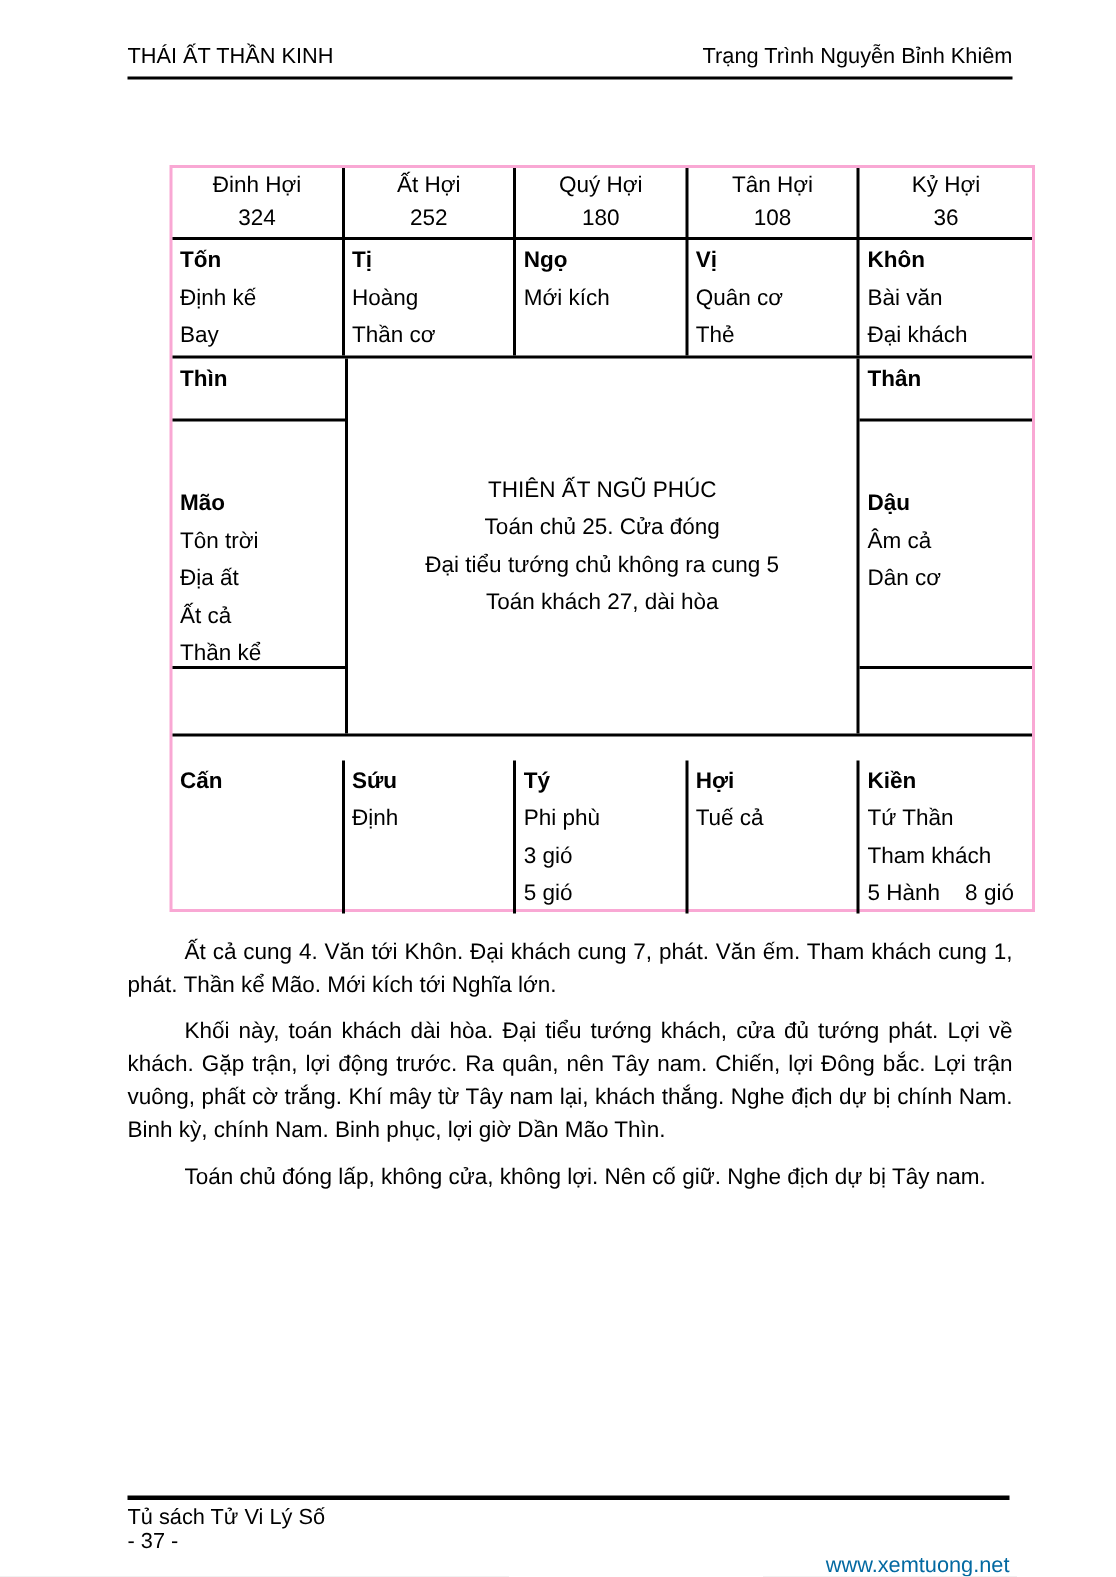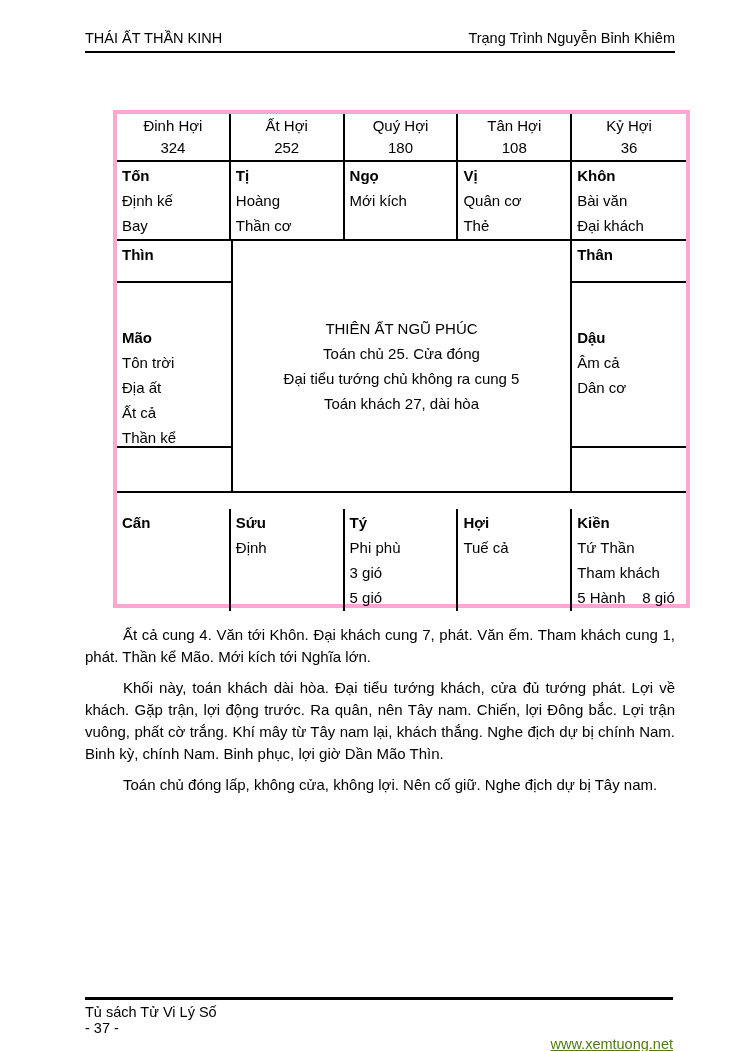--- a/index.html
+++ b/index.html
@@ -10,21 +10,21 @@
   }
   
   .hdr{
     position:absolute;left:85px;top:30px;width:590px;
     display:flex;justify-content:space-between;align-items:flex-end;
     font-size:14.5px;padding-bottom:5px;border-bottom:2px solid #000;
   }
   
   .chart{
     position:absolute;left:113px;top:110px;width:577px;height:498px;
-    border:4px solid #f9a8d4;box-sizing:border-box;
+    border:2px solid #f9a8d4;box-sizing:border-box;
     display:flex;flex-direction:column;font-size:15px;
   }
   .row{display:flex;border-bottom:2px solid #000;box-sizing:border-box;}
   .row-year{height:48px;}
   .row-b{height:98px;}
   .row-mid{height:252px;}
   .row-d{flex:1;border-bottom:none;margin-top:16px;}
   .cell{width:20%;border-right:2px solid #000;box-sizing:border-box;padding:1px 5px;overflow:hidden;}
   .cell:last-child{border-right:none;}
   .ycell{text-align:center;line-height:22px;padding-top:1px;}
@@ -48,21 +48,21 @@
   .paras p{margin:0 0 9px 0;text-indent:38px;}
   
   .ftr{
     position:absolute;left:85px;top:997px;width:588px;
     border-top:3px solid #000;padding-top:4px;
     display:flex;font-size:14.5px;flex-direction:column;
   }
   .ftr .fl{flex:1;text-align:left;}
   .ftr .fc{flex:1;text-align:left;}
   .ftr .fr{flex:1;text-align:right;}
-  .url{text-decoration:underline;color:#4d7c0f;}
+  .url{color:#0369a1;}
 </style>
 </head>
 <body>
 
 <div class="page">
 
   <div class="hdr">
     <span>THÁI ẤT THẦN KINH</span>
     <span>Trạng Trình Nguyễn Bỉnh Khiêm</span>
   </div>

